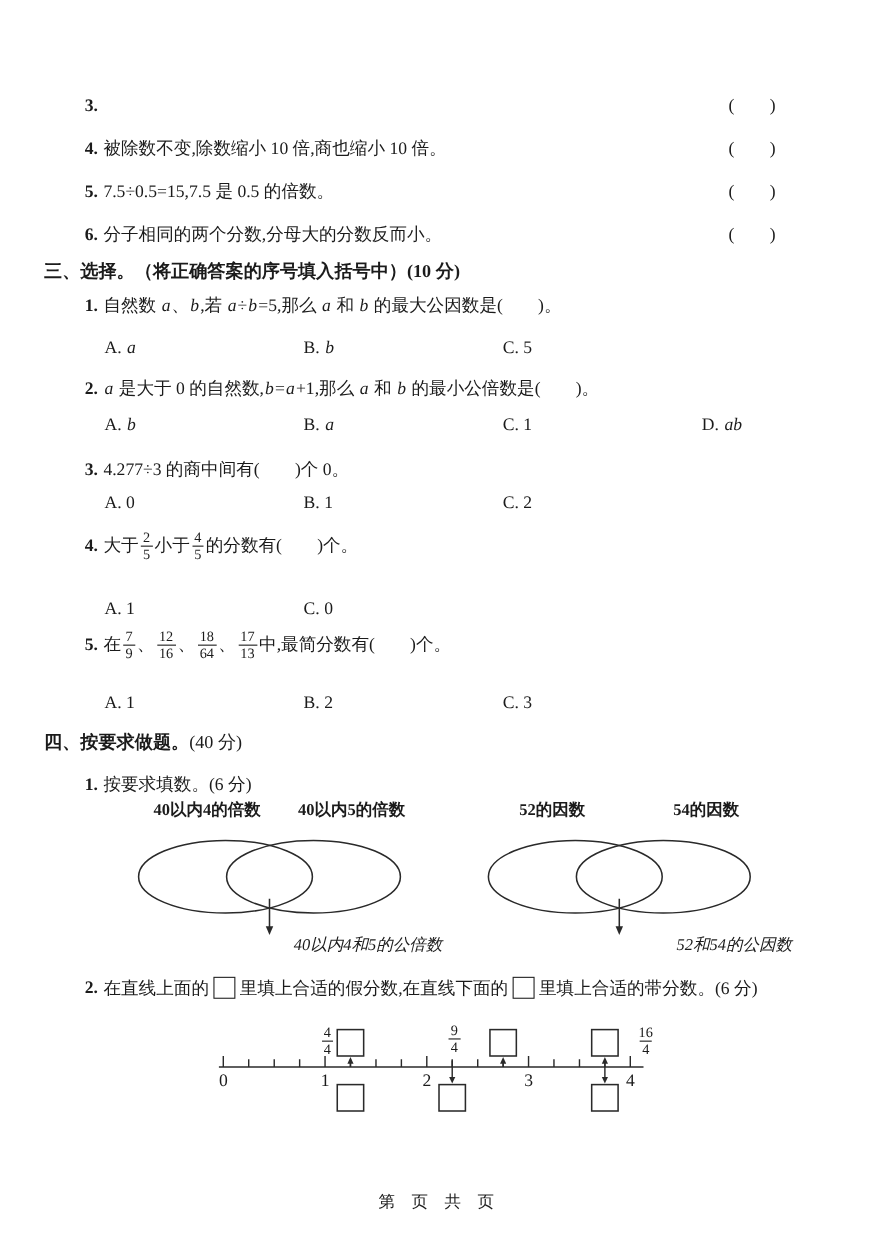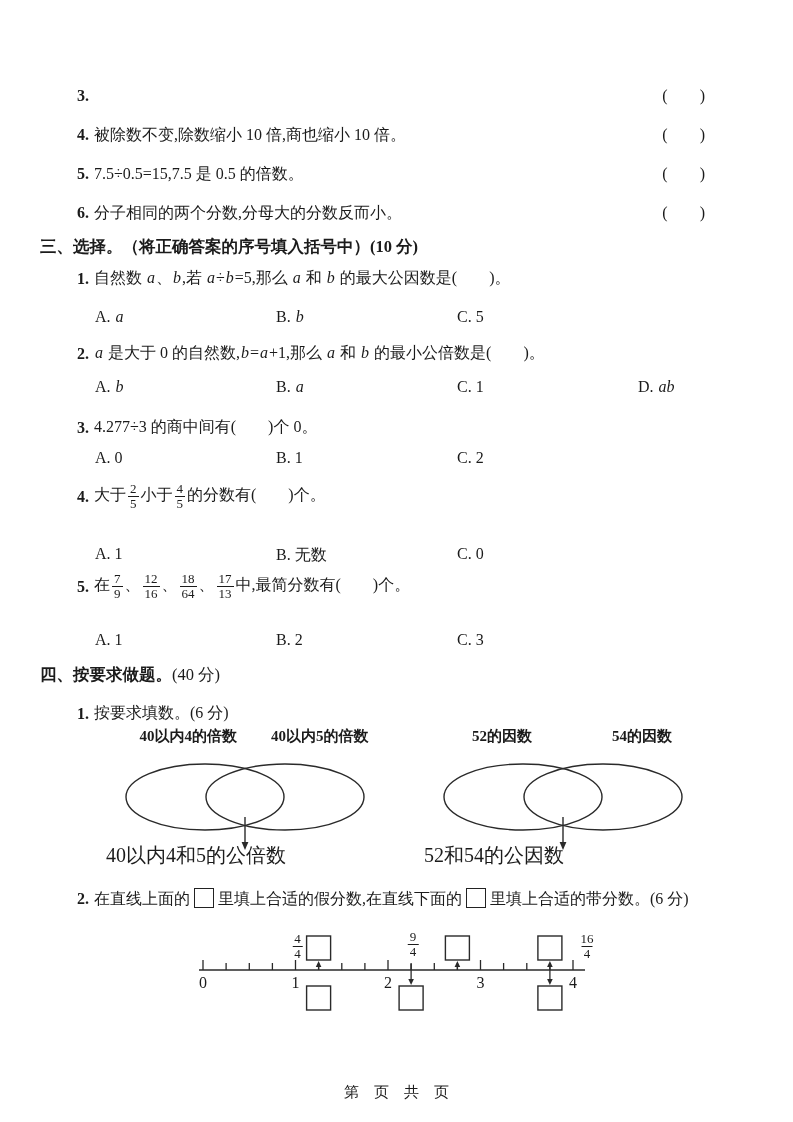--- a/index.html
+++ b/index.html
@@ -23,21 +23,21 @@
   .frac{display:inline-flex;flex-direction:column;align-items:center;line-height:1.1;
         font-size:13px;vertical-align:middle;margin:0 2px;text-align:center;}
   .fnum{display:block;padding:0 2px;}
   .fden{display:block;border-top:1.2px solid #1b1b1b;padding:0 2px;}
   .inline-box{display:inline-block;width:18px;height:18px;border:1.3px solid #222;
         vertical-align:-4px;margin:0 4px;background:#fff;}
   
   .venn{position:absolute;top:727px;width:296px;height:142px;}
   .venn-labels{display:flex;justify-content:center;gap:34px;font-size:15px;height:18px;font-weight:bold;}
   .venn svg{position:absolute;left:0;top:18px;}
-  .venn-bottom{position:absolute;left:0;right:0;bottom:0;text-align:left;font-size:20px;}
+  .venn-bottom{position:absolute;left:0;right:0;bottom:0;text-align:right;font-size:15px;font-style:italic;}
   
   .numline{position:absolute;left:195px;top:930px;width:402px;height:92px;}
   .numline svg{position:absolute;left:0;top:0;}
   .nl-num{position:absolute;top:44px;transform:translateX(-50%);font-size:16px;}
   .nl-frac{position:absolute;transform:translateX(-50%);}
   
   .footer{position:absolute;left:0;right:0;top:1083px;text-align:center;font-size:15px;}
 </style>
 </head>
 <body>
@@ -98,21 +98,20 @@
     <span class="opt">B. 1</span>
     <span class="opt">C. 2</span>
   </div>
 
   <div class="q-row" style="top:482px">
     <span class="qnum">4.</span>
     <span>大于<span class="frac"><span class="fnum">2</span><span class="fden">5</span></span>小于<span class="frac"><span class="fnum">4</span><span class="fden">5</span></span>的分数有(　　)个。</span>
   </div>
   <div class="opts" style="top:545px">
     <span class="opt">A. 1</span>
-    <span class="opt">B. 无数</span>
     <span class="opt">C. 0</span>
   </div>
 
   <div class="q-row" style="top:572px">
     <span class="qnum">5.</span>
     <span>在<span class="frac"><span class="fnum">7</span><span class="fden">9</span></span>、<span class="frac"><span class="fnum">12</span><span class="fden">16</span></span>、<span class="frac"><span class="fnum">18</span><span class="fden">64</span></span>、<span class="frac"><span class="fnum">17</span><span class="fden">13</span></span>中,最简分数有(　　)个。</span>
   </div>
   <div class="opts" style="top:631px">
     <span class="opt">A. 1</span>
     <span class="opt">B. 2</span>

